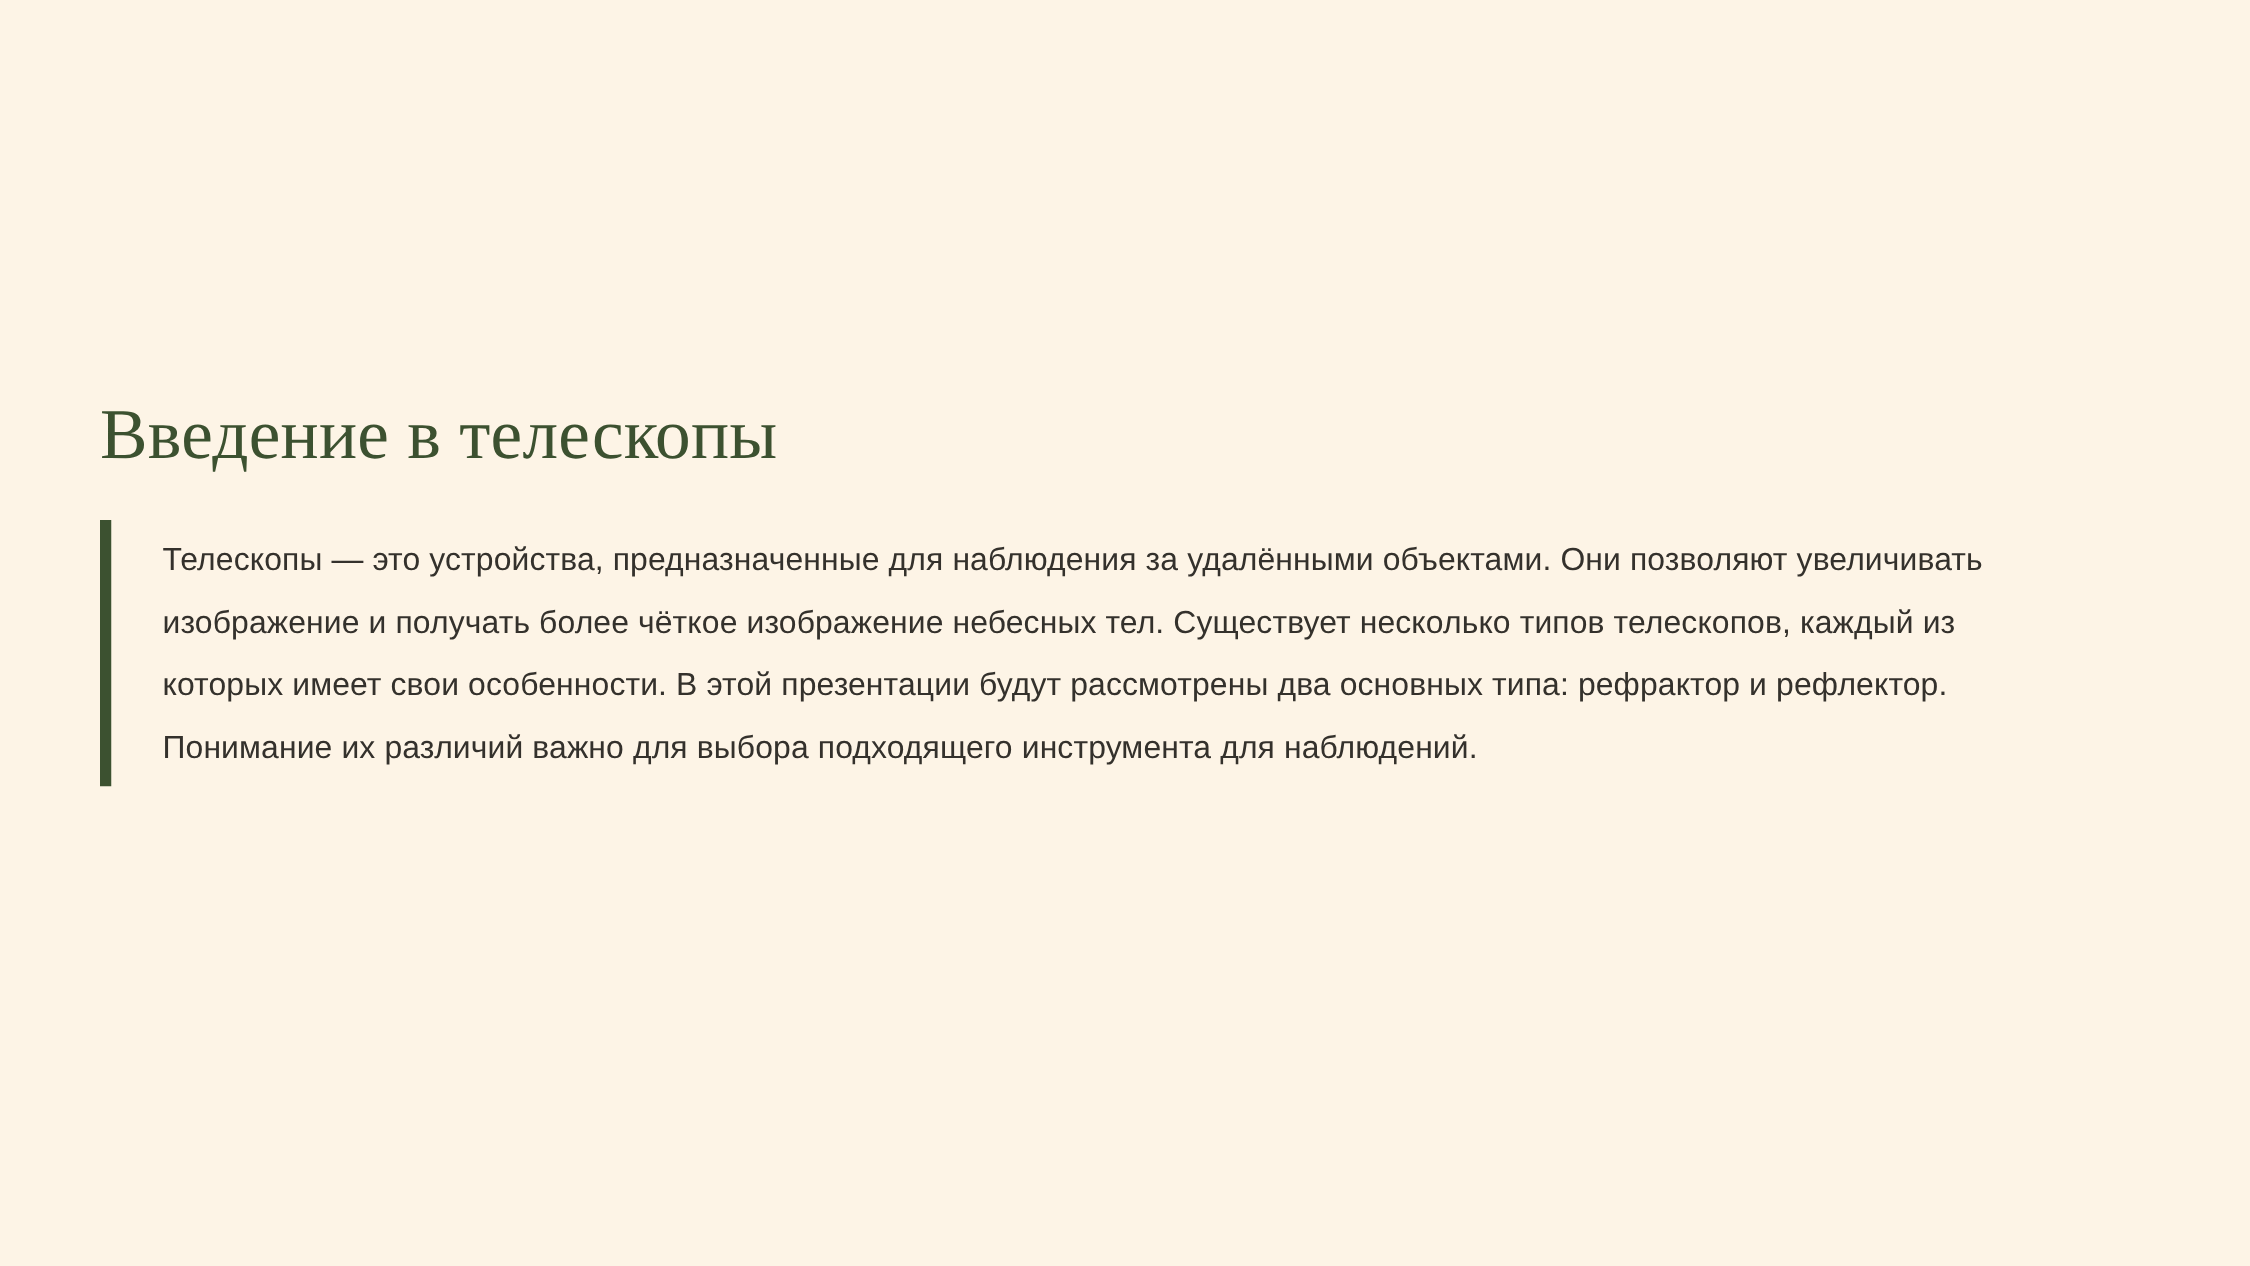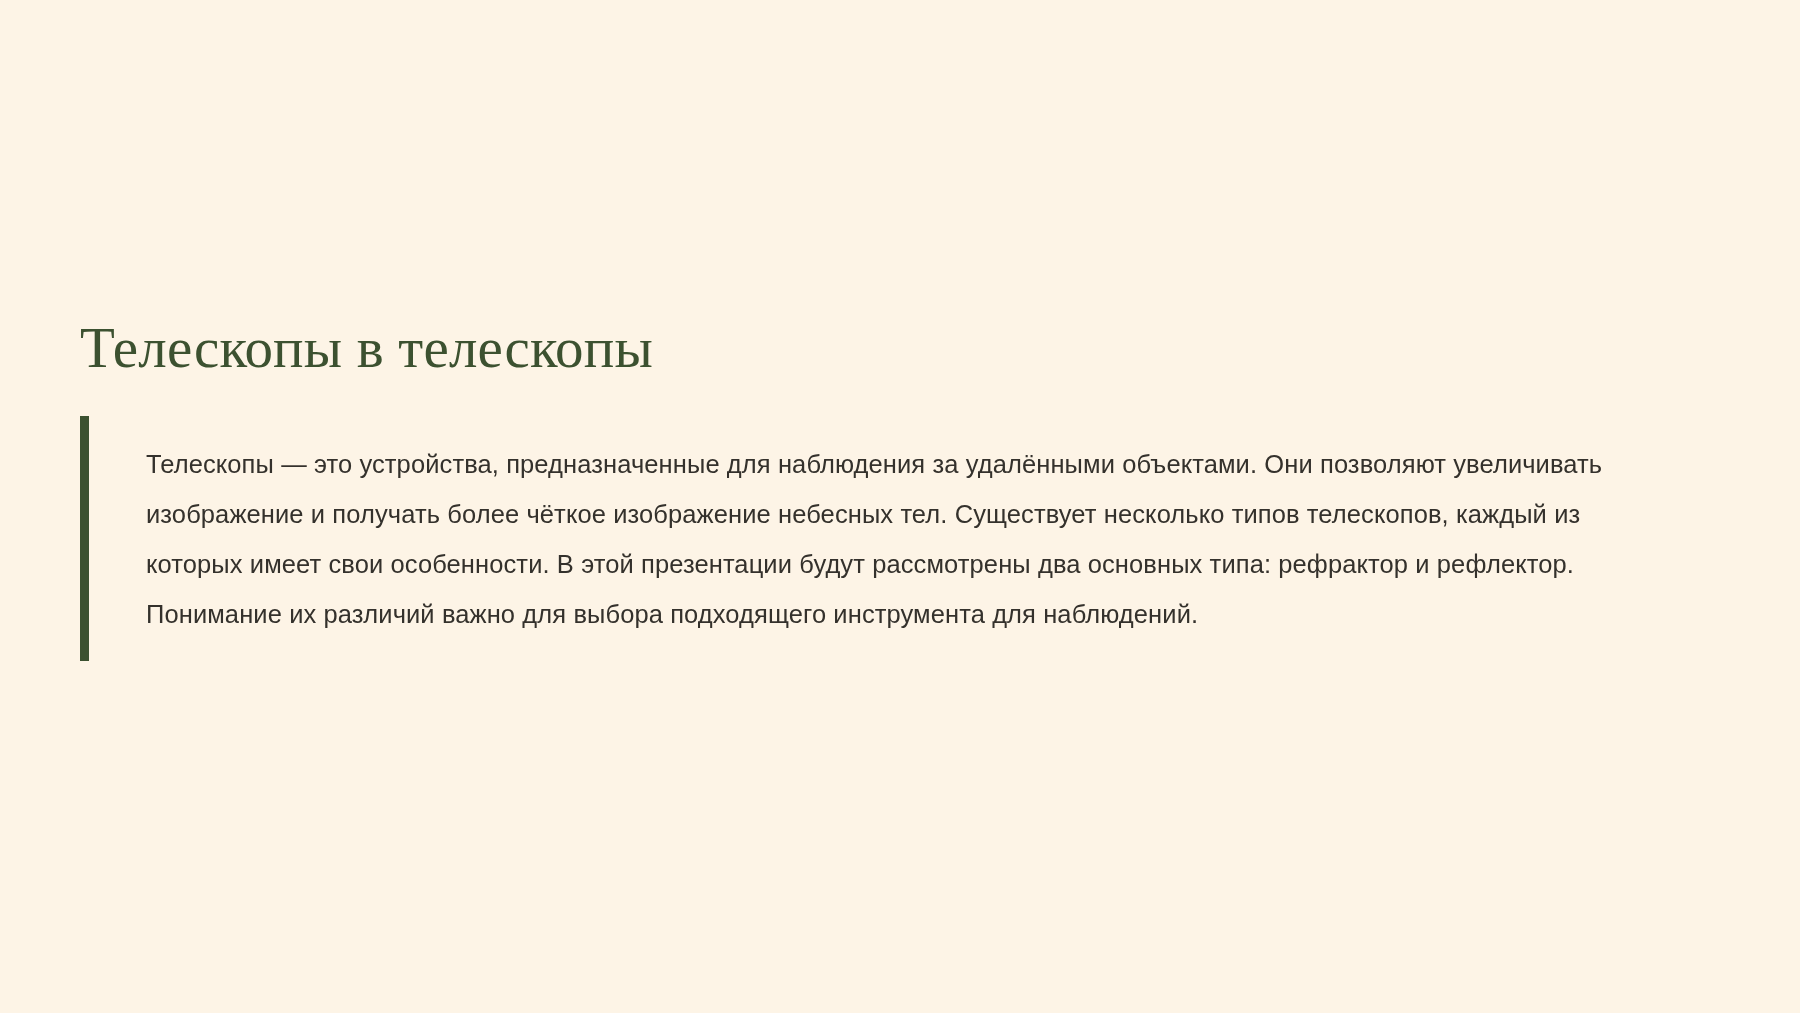--- a/index.html
+++ b/index.html
@@ -58,32 +58,32 @@
 
   .body-text {
     flex: 1 1 auto;
     font-family: "Liberation Sans", sans-serif;
     font-size: 25.5px;
     line-height: 50px;
     color: #34312c;
     letter-spacing: 0.1px;
     max-width: 1460px;
     text-align: left;
-    margin: 16px;
+    margin: 0;
     padding: 7px 0 6px 0;
   }
 </style>
 </head>
 <body>
 
 <div class="slide">
 
   <div class="slide-content">
 
-    <h1 class="slide-title">Телескопы в телескопы</h1>
+    <h1 class="slide-title">Введение в телескопы</h1>
 
     <div class="body-block">
 
       <div class="accent-bar"></div>
 
       <p class="body-text">Телескопы — это устройства, предназначенные для наблюдения за удалёнными объектами. Они позволяют увеличивать изображение и получать более чёткое изображение небесных тел. Существует несколько типов телескопов, каждый из которых имеет свои особенности. В этой презентации будут рассмотрены два основных типа: рефрактор и рефлектор. Понимание их различий важно для выбора подходящего инструмента для наблюдений.</p>
 
     </div>
 
   </div>

